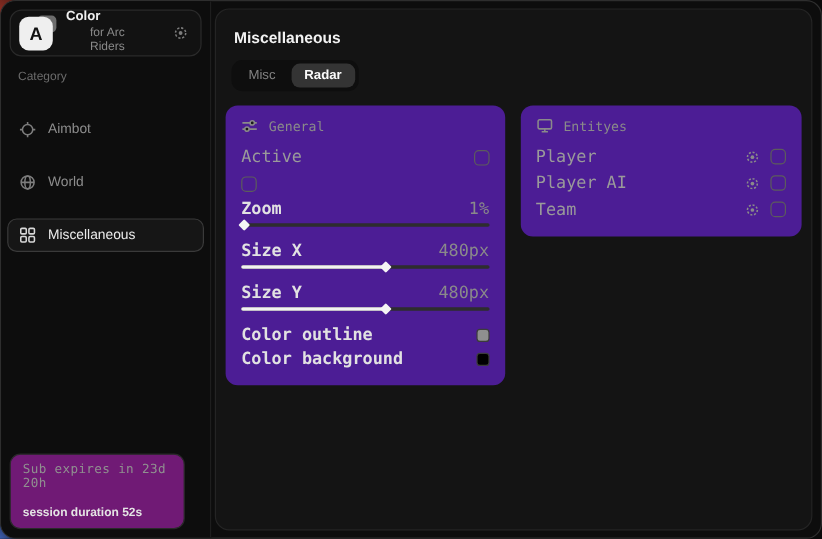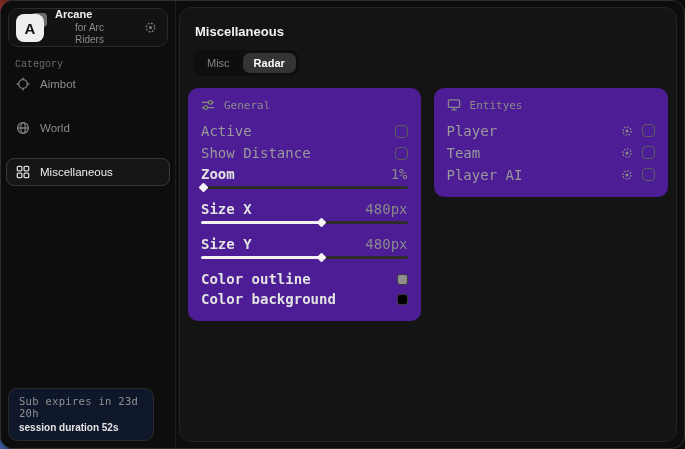--- a/index.html
+++ b/index.html
@@ -32,41 +32,41 @@
     position:absolute; left:0; top:1px; width:28px; height:28px;
     background:#efefef; border-radius:8px;
     display:flex; align-items:center; justify-content:center;
     font-weight:bold; font-size:15px; color:#111;
   }
   .app-text { flex:1; line-height:1.25; }
   .app-name { font-size:11px; font-weight:bold; color:#f0f0f0; }
   .app-sub  { font-size:10px; color:#8a8a8a;padding-left:20px; }
   .hgear { color:#7d7d7d; display:flex; }
 
-  .cat-label { margin:12px 0 0 14px; font-size:10px; color:#6b6b6b; font-family:Liberation Mono, monospace; }
+  .cat-label { margin:12px 0 24px 14px; font-size:10px; color:#6b6b6b; font-family:Liberation Sans, sans-serif; }
 
   .nav { display:flex; flex-direction:column; gap:16px; }
   .nav-item {
     height:28px; margin:0 5px; padding:0 9px;
     display:flex; align-items:center; gap:10px;
     color:#8d8d8d; font-size:11.5px;
     border:1px solid transparent; border-radius:8px;
     cursor:default;
   }
   .nav-item .nicon { display:flex; color:#7d7d7d; }
   .nav-item.active { background:#161616; border-color:#3a3a3a; color:#ececec; }
   .nav-item.active .nicon { color:#d8d8d8; }
 
   .sub-card {
     position:absolute; left:7px; right:21px; bottom:7px;
-    border:1px solid #2a2a2a; border-radius:9px; background:#0f172a;
+    border:1px solid #2a2a2a; border-radius:9px; background:#701a75;
     padding:6px 10px 7px;
   }
   .sub-line1 { font-family:"DejaVu Sans Mono", monospace; font-size:10.5px; color:#909090; letter-spacing:.3px; }
-  .sub-line2 { margin-top:3px; font-size:10px; color:#e4e4e4; font-weight:bold; }
+  .sub-line2 { margin-top:13px; font-size:10px; color:#e4e4e4; font-weight:bold; }
 
   
   .main {
     position:absolute; left:178px; top:6px; right:7px; bottom:6px;
     background:#141414; border:1px solid #242424; border-radius:12px;
     padding:12px 8px;
   }
   .page-title { margin:4px 0 0 7px; font-size:13px; font-weight:bold; color:#f2f2f2; }
   .tabs {
     margin:11px 0 0 5px; display:inline-flex; gap:2px;
@@ -116,21 +116,21 @@
 <div class="window">
 
   <div class="sidebar">
 
     <div class="app-card">
       <div class="logo-wrap">
         <span class="logo-back"></span>
         <span class="logo">A</span>
       </div>
       <div class="app-text">
-        <div class="app-name">Arcane</div>
+        <div class="app-name">Color</div>
         <div class="app-sub">for Arc Riders</div>
       </div>
       <span class="hgear">
         <svg width="13" height="13" viewBox="0 0 14 14" fill="none" stroke="currentColor" stroke-width="1.4">
           <circle cx="7" cy="7" r="4.6" stroke-dasharray="2 1.6"></circle>
             <circle cx="7" cy="7" r="1.7" fill="currentColor" stroke="none"></circle>
         </svg>
       </span>
     </div>
 
@@ -208,21 +208,20 @@
           </span>
           <span>General</span>
         </div>
 
         <div class="row">
           <span class="lbl dim">Active</span>
           <span class="checkbox"></span>
         </div>
 
         <div class="row">
-          <span class="lbl dim">Show Distance</span>
           <span class="checkbox"></span>
         </div>
 
         <div class="row" style="height:19px">
           <span class="lbl bright">Zoom</span>
           <span class="val">1%</span>
         </div>
         <div class="slider">
           <div class="fill" style="width: 1%;"></div>
           <div class="thumb" style="left: calc(1% - 3px);"></div>
@@ -274,37 +273,37 @@
           <span class="gear">
             <svg width="12" height="12" viewBox="0 0 14 14" fill="none" stroke="currentColor" stroke-width="1.5">
               <circle cx="7" cy="7" r="4.8" stroke-dasharray="2 1.7"></circle>
                 <circle cx="7" cy="7" r="1.8" fill="currentColor" stroke="none"></circle>
             </svg>
           </span>
           <span class="checkbox"></span>
         </div>
 
         <div class="row ent-row">
+          <span class="lbl dim">Player AI</span>
+          <span class="gear">
+            <svg width="12" height="12" viewBox="0 0 14 14" fill="none" stroke="currentColor" stroke-width="1.5">
+              <circle cx="7" cy="7" r="4.8" stroke-dasharray="2 1.7"></circle>
+                <circle cx="7" cy="7" r="1.8" fill="currentColor" stroke="none"></circle>
+            </svg>
+          </span>
+          <span class="checkbox"></span>
+        </div>
+
+        <div class="row ent-row">
           <span class="lbl dim">Team</span>
           <span class="gear">
             <svg width="12" height="12" viewBox="0 0 14 14" fill="none" stroke="currentColor" stroke-width="1.5">
               <circle cx="7" cy="7" r="4.8" stroke-dasharray="2 1.7"></circle>
                 <circle cx="7" cy="7" r="1.8" fill="currentColor" stroke="none"></circle>
             </svg>
           </span>
           <span class="checkbox"></span>
         </div>
-
-        <div class="row ent-row">
-          <span class="lbl dim">Player AI</span>
-          <span class="gear">
-            <svg width="12" height="12" viewBox="0 0 14 14" fill="none" stroke="currentColor" stroke-width="1.5">
-              <circle cx="7" cy="7" r="4.8" stroke-dasharray="2 1.7"></circle>
-                <circle cx="7" cy="7" r="1.8" fill="currentColor" stroke="none"></circle>
-            </svg>
-          </span>
-          <span class="checkbox"></span>
-        </div>
       </div>
 
     </div>
   </div>
 </div>
 
 </body></html>

